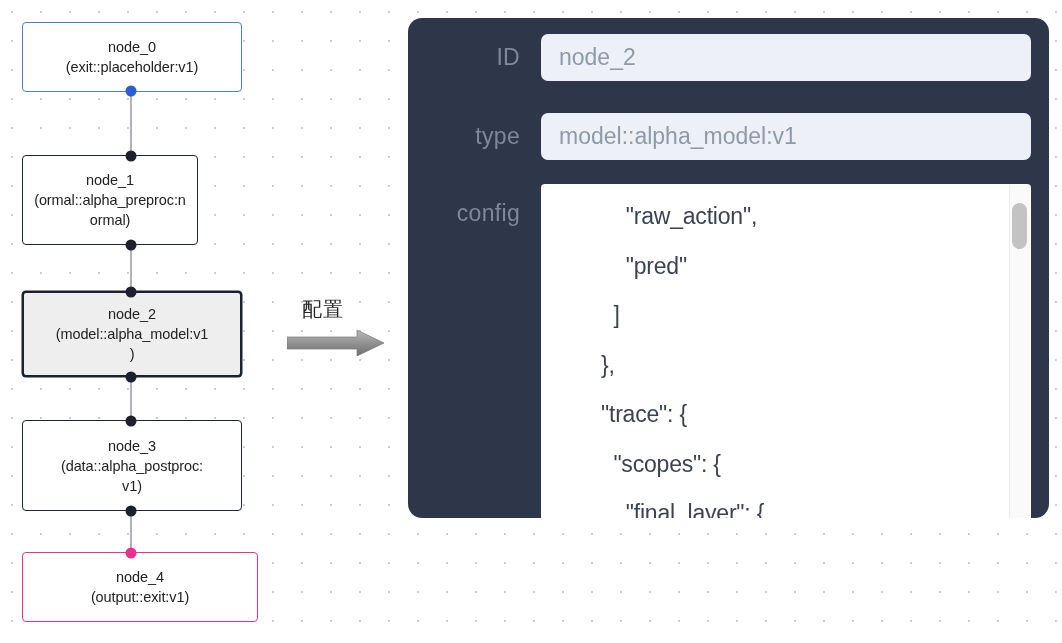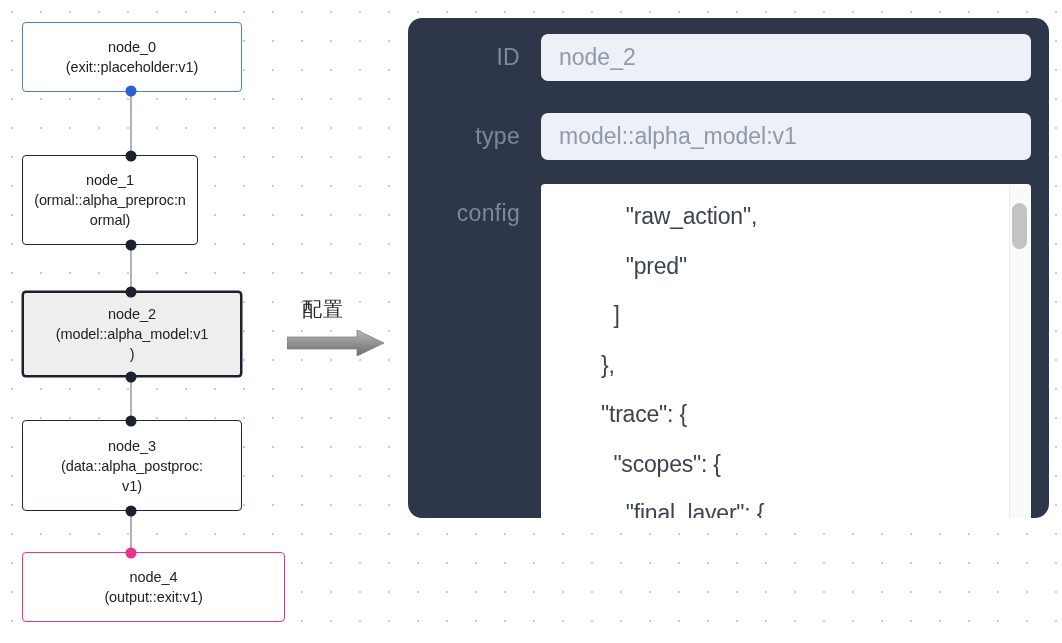--- a/index.html
+++ b/index.html
@@ -247,21 +247,21 @@
   <div class="node" style="left:22px; top:420px; width:220px; height:91px;">
     <div>
       <span class="nlabel">node_3</span>
       <span class="nlabel">(data::alpha_postproc:</span>
       <span class="nlabel">v1)</span>
     </div>
   </div>
   <div class="port" style="left:131px; top:421px;"></div>
   <div class="port" style="left:131px; top:511px;"></div>
 
-  <div class="node output-node" style="left:22px; top:552px; width:263px; height:70px;">
+  <div class="node output-node" style="left:22px; top:552px; width:236px; height:70px;">
     <div>
       <span class="nlabel">node_4</span>
       <span class="nlabel">(output::exit:v1)</span>
     </div>
   </div>
   <div class="port pink" style="left:131px; top:553px;"></div>
 
   <div id="arrow-group">
     <div id="arrow-caption">配置</div>
     <svg id="arrow-shape" width="98" height="26" viewBox="0 0 98 26">

